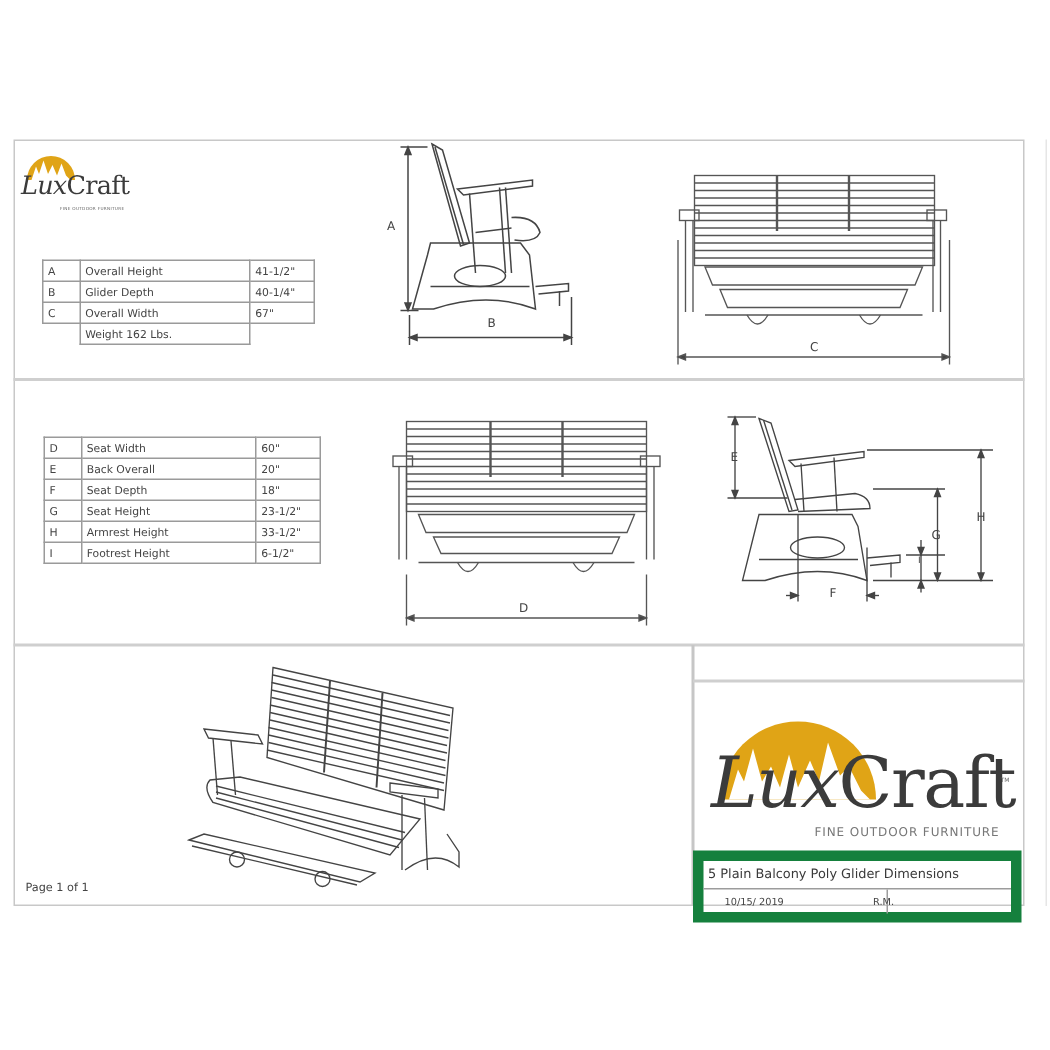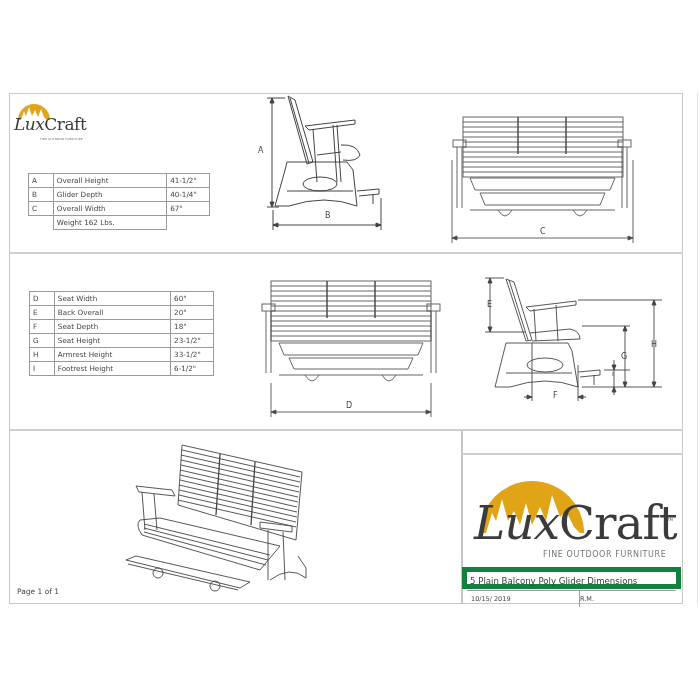--- a/index.html
+++ b/index.html
@@ -8,24 +8,24 @@
   .abs { position: absolute; }
   .sheet { position: absolute; left: 9px; top: 93px; width: 674px; height: 511px;
            border: 1.5px solid #c8c8c8; box-sizing: border-box; }
   .outer-faint { position: absolute; left: 697px; top: 93px; width: 1px; height: 511px; background: #e6e6e6; }
   .hline { position: absolute; height: 2px; background: #cfcfcf; }
   .vline { position: absolute; width: 1.5px; background: #c6c6c6; }
   table.spec { position: absolute; border-collapse: collapse; font-size: 7.2px; color: #444; }
   table.spec td { border: 1px solid #9a9a9a; padding: 0 3px; height: 13px; line-height: 13px; white-space: nowrap; }
   table.spec td.empty { border: none; }
   .page-num { position: absolute; left: 17px; top: 587px; font-size: 7.5px; color: #444; text-align: right; }
-  .title-block { position: absolute; left: 462px; top: 567px; width: 219px; height: 22px; border: 5px solid #15803d; box-sizing: border-box; }
+  .title-block { position: absolute; left: 462px; top: 567px; width: 219px; height: 48px; border: 7px solid #15803d; box-sizing: border-box; }
   .tb-title { position: absolute; left: 0; top: 0; width: 100%; height: 19px; border-bottom: 1px solid #9c9c9c; box-sizing: border-box;
               font-size: 8.6px; line-height: 19px; padding-left: 3px; color: #3a3a3a; }
-  .tb-date { position: absolute; left: 4px; top: 19px; width: 109px; height: 16px; border-right: 1px solid #9c9c9c; box-sizing: border-box;
+  .tb-date { position: absolute; left: 14px; top: 19px; width: 109px; height: 16px; border-right: 1px solid #9c9c9c; box-sizing: border-box;
              font-size: 6.5px; line-height: 16px; padding-left: 0; color: #444; }
   .tb-init { position: absolute; left: 109px; top: 19px; width: 108px; height: 16px; font-size: 6.5px; line-height: 16px; padding-left: 4px; color: #444; }
   .dim-label { position: absolute; font-size: 8px; color: #444; }
   svg { position: absolute; overflow: visible; }
 </style>
 </head>
 <body>
 
 <div class="sheet"></div>
 <div class="outer-faint"></div>

